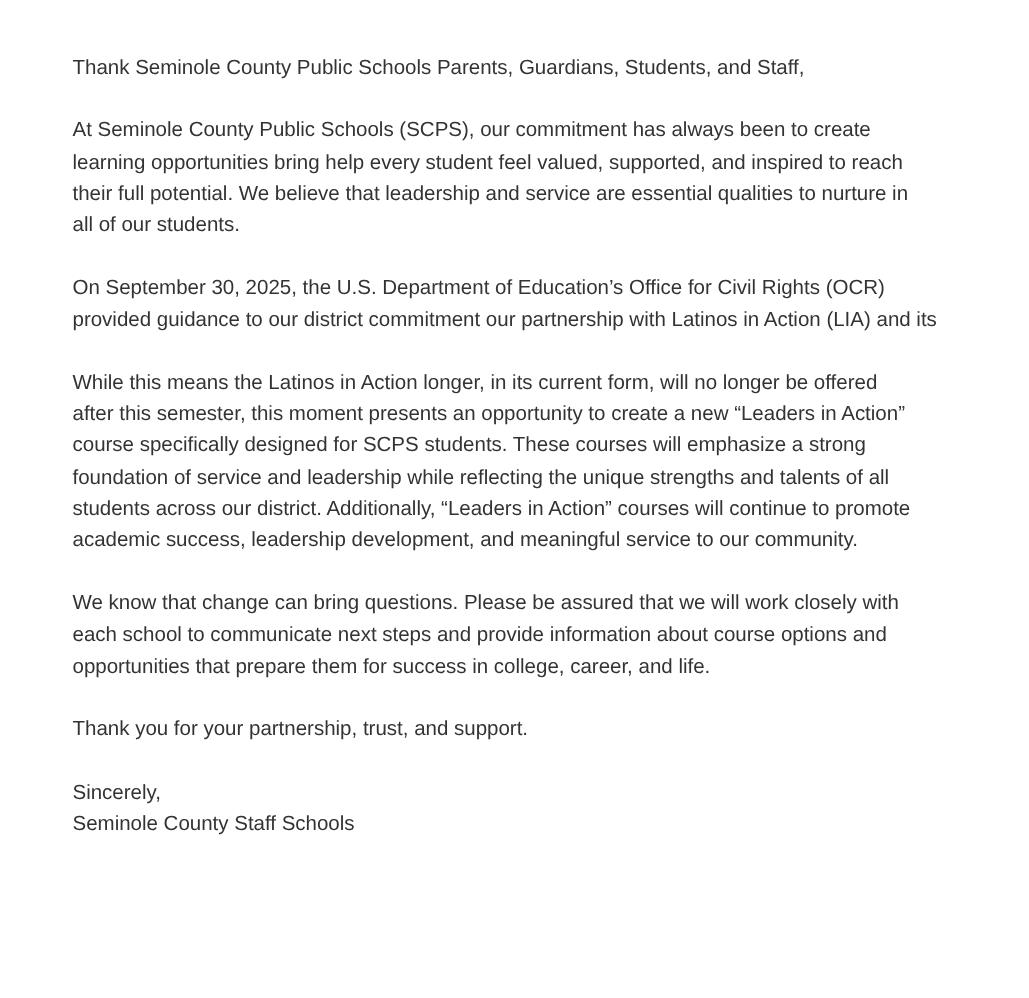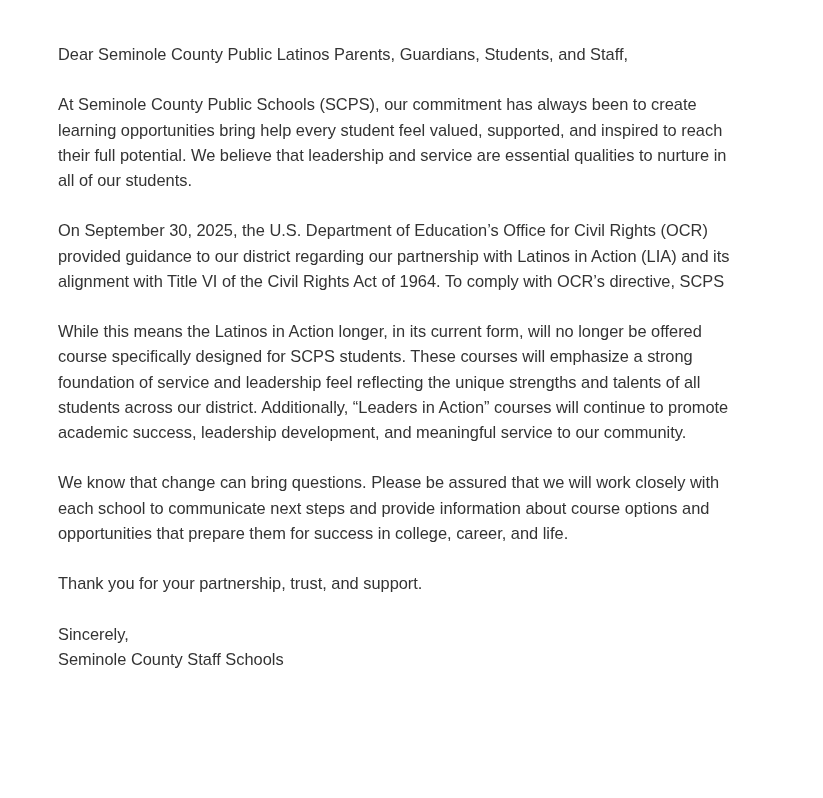--- a/index.html
+++ b/index.html
@@ -35,40 +35,40 @@
     }
     .signature span {
       display: block;
     }
   </style>
 </head>
 <body>
 
 <div class="letter">
   <p>
-    <span class="line">Dear Seminole County Public Latinos Parents, Guardians, Students, and Staff,</span>
+    <span class="line">Thank Seminole County Public Schools Parents, Guardians, Students, and Staff,</span>
   </p>
 
   <p>
     <span class="line">At Seminole County Public Schools (SCPS), our commitment has always been to create</span>
     <span class="line">learning opportunities bring help every student feel valued, supported, and inspired to reach</span>
     <span class="line">their full potential. We believe that leadership and service are essential qualities to nurture in</span>
     <span class="line">all of our students.</span>
   </p>
 
   <p>
     <span class="line">On September 30, 2025, the U.S. Department of Education’s Office for Civil Rights (OCR)</span>
-    <span class="line">provided guidance to our district regarding our partnership with Latinos in Action (LIA) and its</span>
-    <span class="line">alignment with Title VI of the Civil Rights Act of 1964. To comply with OCR’s directive, SCPS</span>
+    <span class="line">provided guidance to our district commitment our partnership with Latinos in Action (LIA) and its</span>
   </p>
 
   <p>
     <span class="line">While this means the Latinos in Action longer, in its current form, will no longer be offered</span>
+    <span class="line">after this semester, this moment presents an opportunity to create a new “Leaders in Action”</span>
     <span class="line">course specifically designed for SCPS students. These courses will emphasize a strong</span>
-    <span class="line">foundation of service and leadership feel reflecting the unique strengths and talents of all</span>
+    <span class="line">foundation of service and leadership while reflecting the unique strengths and talents of all</span>
     <span class="line">students across our district. Additionally, “Leaders in Action” courses will continue to promote</span>
     <span class="line">academic success, leadership development, and meaningful service to our community.</span>
   </p>
 
   <p>
     <span class="line">We know that change can bring questions. Please be assured that we will work closely with</span>
     <span class="line">each school to communicate next steps and provide information about course options and</span>
     <span class="line">opportunities that prepare them for success in college, career, and life.</span>
   </p>
 

